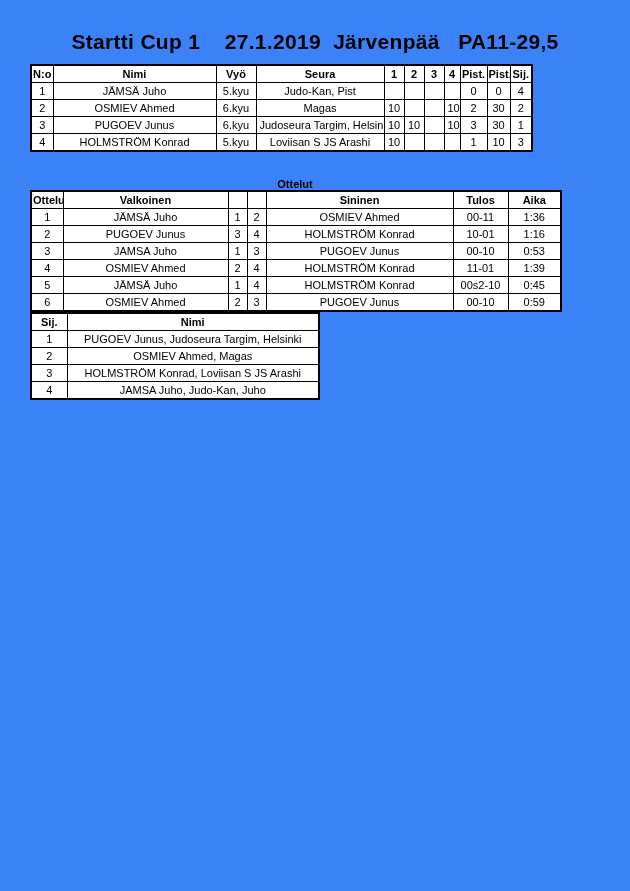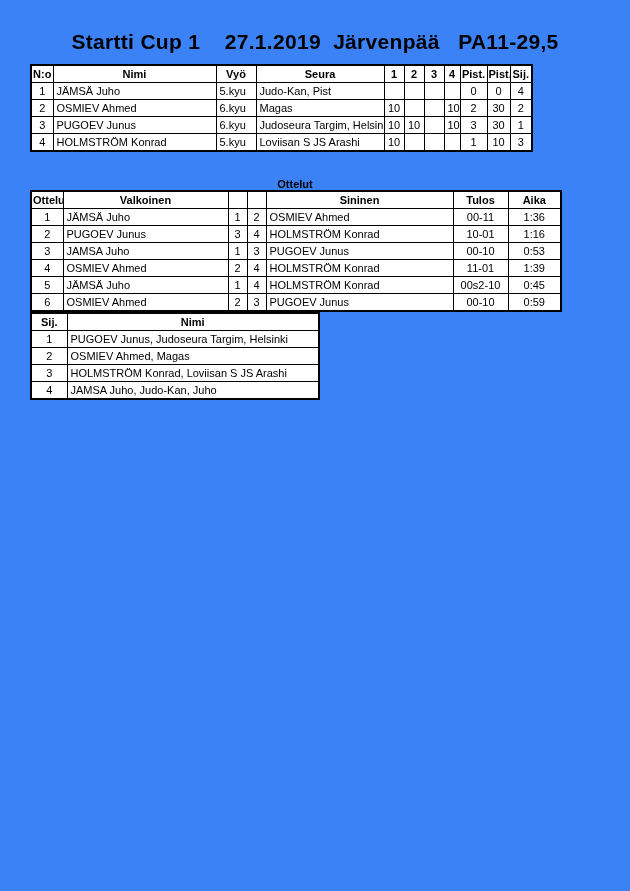--- a/index.html
+++ b/index.html
@@ -34,21 +34,21 @@
     border:1px solid #000;
     font-size:11px;
     height:16px;
     padding:0 3px;
     overflow:hidden;
     white-space:nowrap;
     vertical-align:middle;
   }
   th { font-weight:bold; text-align:center; padding:0 1px; }
   .c { text-align:center; }
-  .l { text-align:left; }
+  .l { text-align:center; }
 
   .t1 { width:501px; }
   .ottelut-heading  { width:530px; text-align:center; margin-top:26px; }
   .t2 { width:530px; }
   .tulokset-heading { width:288px; text-align:center; margin-top:16px; margin-bottom:6px; }
   .t3 { width:288px; }
 </style>
 </head>
 <body>
 

